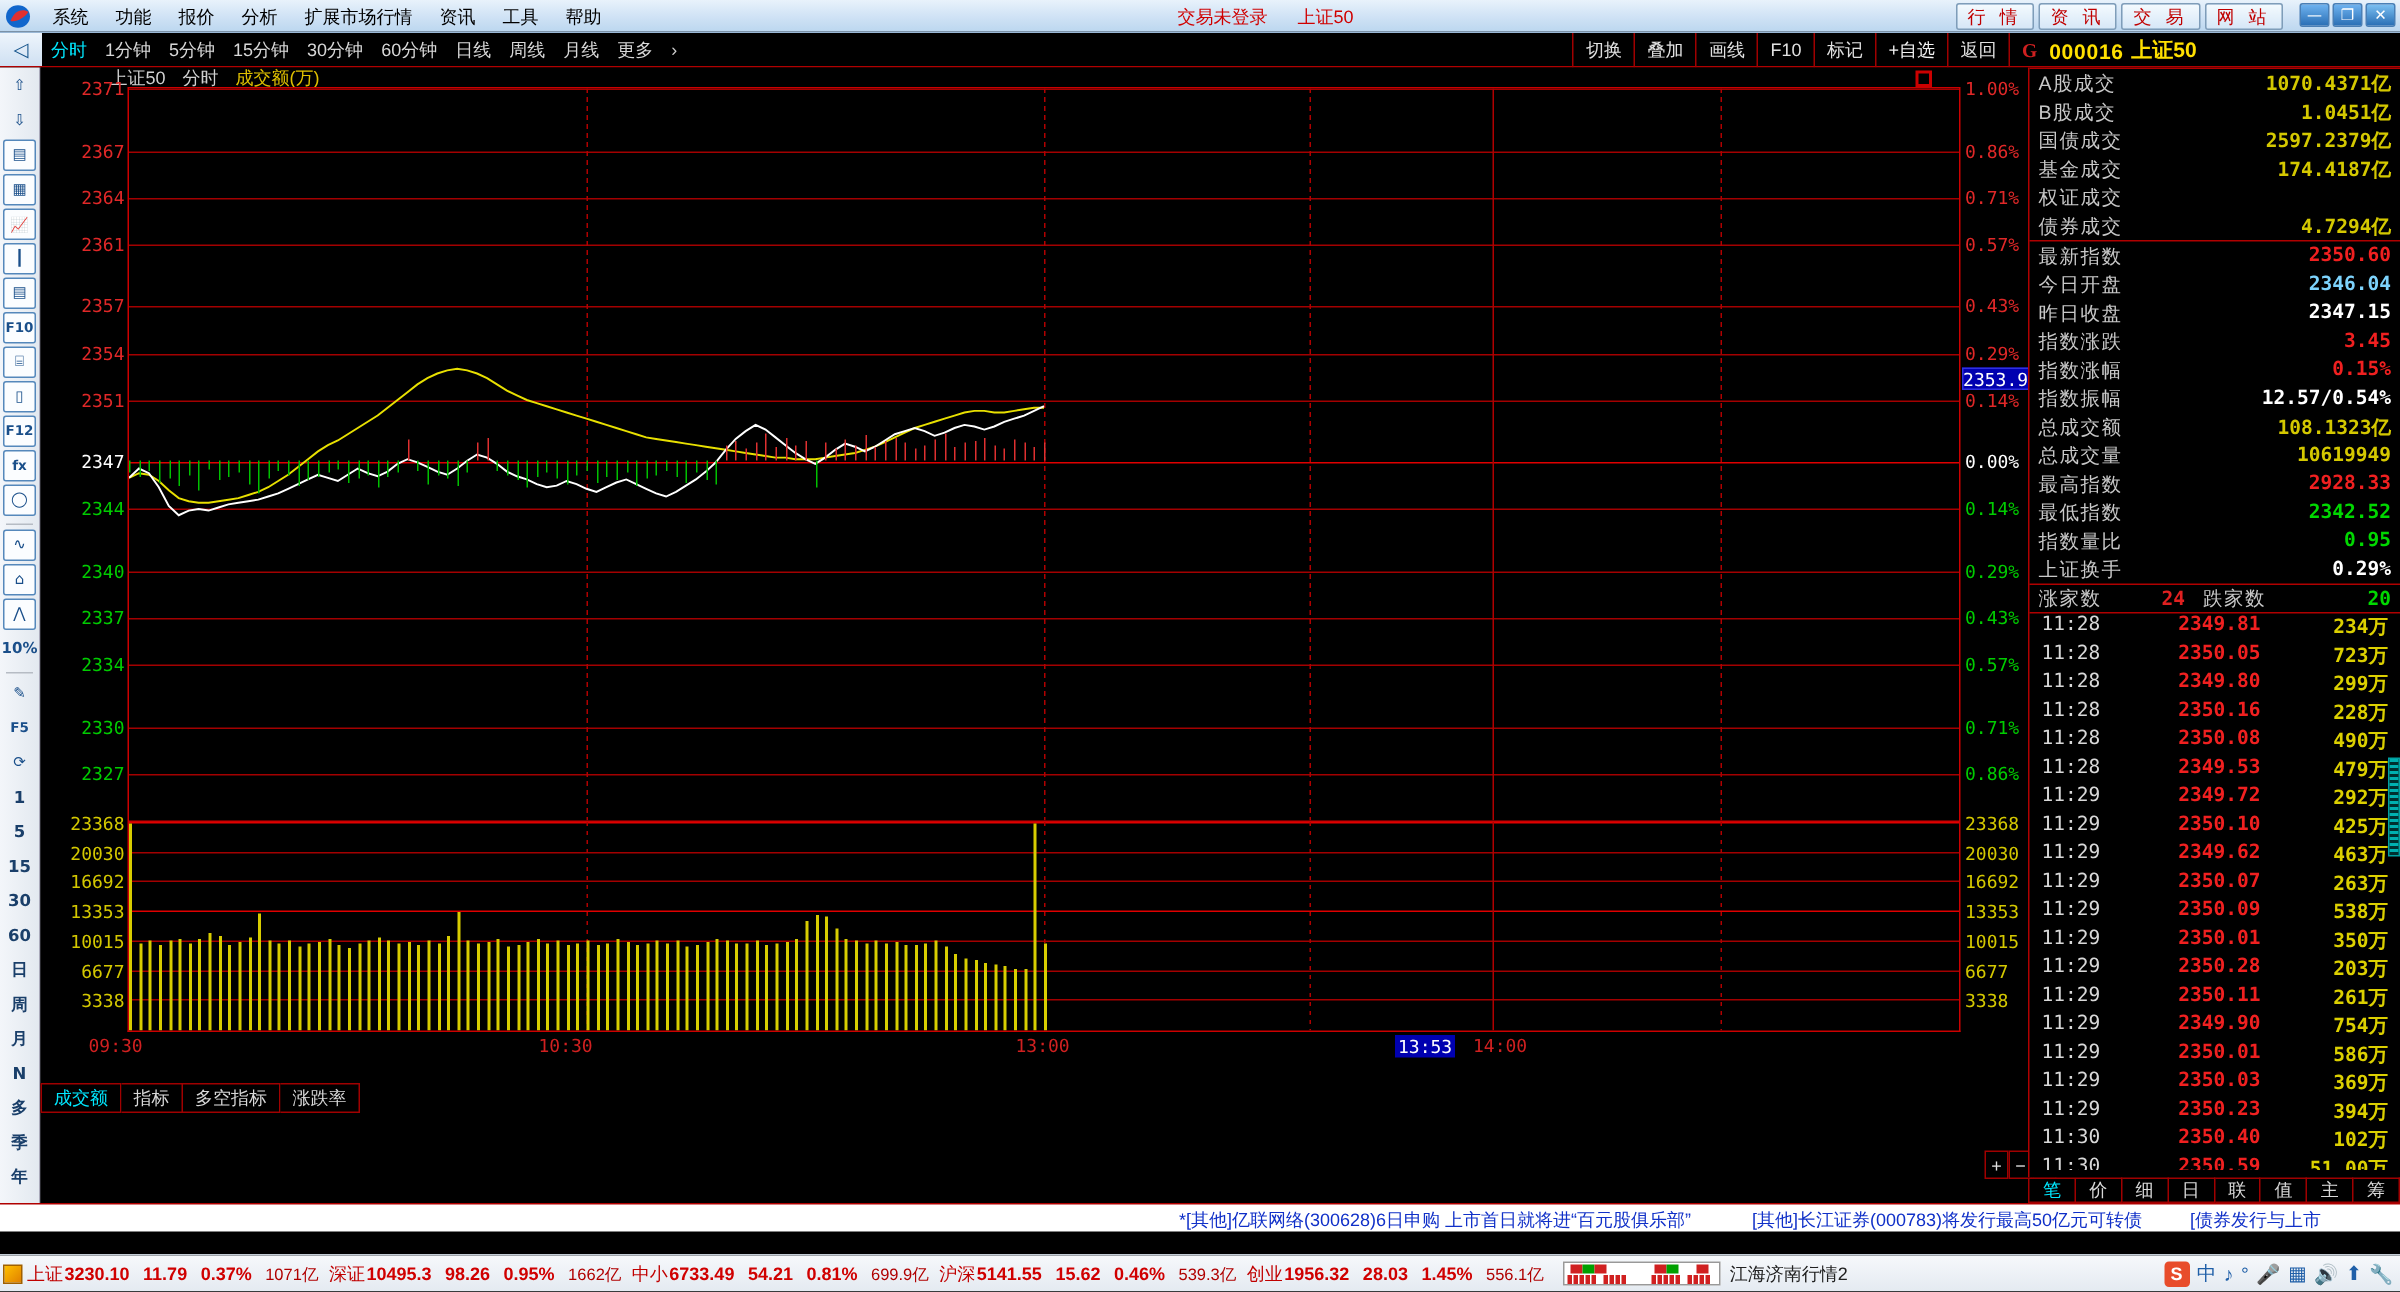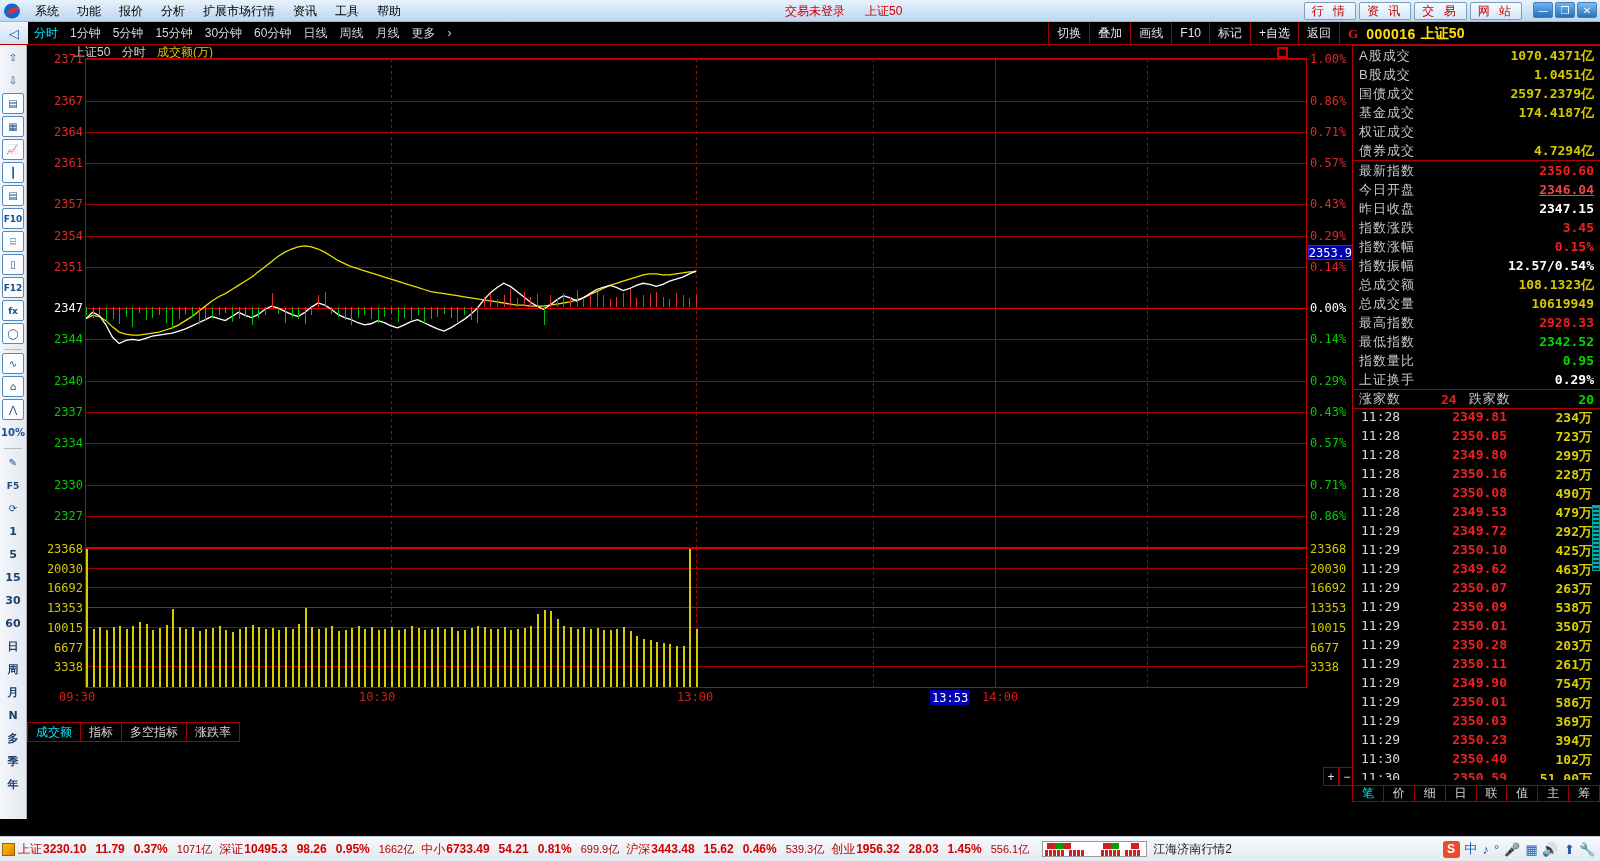--- a/index.html
+++ b/index.html
@@ -672,21 +672,21 @@
           <span class="val" style="color: rgb(212, 200, 0);">4.7294亿</span>
         </div>
       </div>
     <div class="sect" id="stats">
         <div class="rrow">
           <span class="lbl">最新指数</span>
           <span class="val" style="color: rgb(240, 32, 32); text-align: center;">2350.60</span>
         </div>
         <div class="rrow">
           <span class="lbl">今日开盘</span>
-          <span class="val" style="color: #ef4444; text-decoration: underline;">2346.04</span>
+          <span class="val" style="color: #7dd3fc;">2346.04</span>
         </div>
         <div class="rrow">
           <span class="lbl">昨日收盘</span>
           <span class="val" style="color: rgb(255, 255, 255);">2347.15</span>
         </div>
         <div class="rrow">
           <span class="lbl">指数涨跌</span>
           <span class="val" style="color: rgb(240, 32, 32);">3.45</span>
         </div>
         <div class="rrow">
@@ -837,20 +837,25 @@
       <div class="rt">笔</div>
       <div class="rt">价</div>
       <div class="rt">细</div>
       <div class="rt">日</div>
       <div class="rt">联</div>
       <div class="rt">值</div>
       <div class="rt">主</div>
       <div class="rt">筹</div>
     </div>
 
+  <div class="newsline" id="newsline">
+      <div class="n" style="left: 786px;">*[其他]亿联网络(300628)6日申购 上市首日就将进“百元股俱乐部”</div>
+      <div class="n" style="left: 1168px;">[其他]长江证券(000783)将发行最高50亿元可转债</div>
+      <div class="n" style="left: 1460px;">[债券发行与上市</div>
+    </div>
 
   <div class="statusbar">
     <div class="sb-ico"></div>
     <div id="sbindices" style="display:flex;align-items:center;">
         <div class="seg">
           <span class="nm">上证</span>
           <span class="px">3230.10</span>
           <span class="ch">11.79</span>
           <span class="pct">0.37%</span>
           <span class="amt">1071亿</span>
@@ -864,21 +869,21 @@
         </div>
         <div class="seg">
           <span class="nm">中小</span>
           <span class="px">6733.49</span>
           <span class="ch">54.21</span>
           <span class="pct">0.81%</span>
           <span class="amt">699.9亿</span>
         </div>
         <div class="seg">
           <span class="nm">沪深</span>
-          <span class="px">3443.48</span>
+          <span class="px">5141.55</span>
           <span class="ch">15.62</span>
           <span class="pct">0.46%</span>
           <span class="amt">539.3亿</span>
         </div>
         <div class="seg">
           <span class="nm">创业</span>
           <span class="px">1956.32</span>
           <span class="ch">28.03</span>
           <span class="pct">1.45%</span>
           <span class="amt">556.1亿</span>

